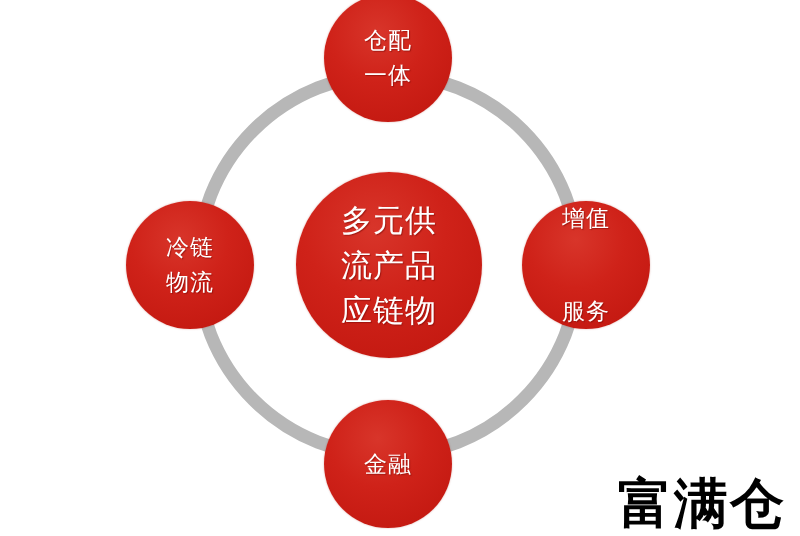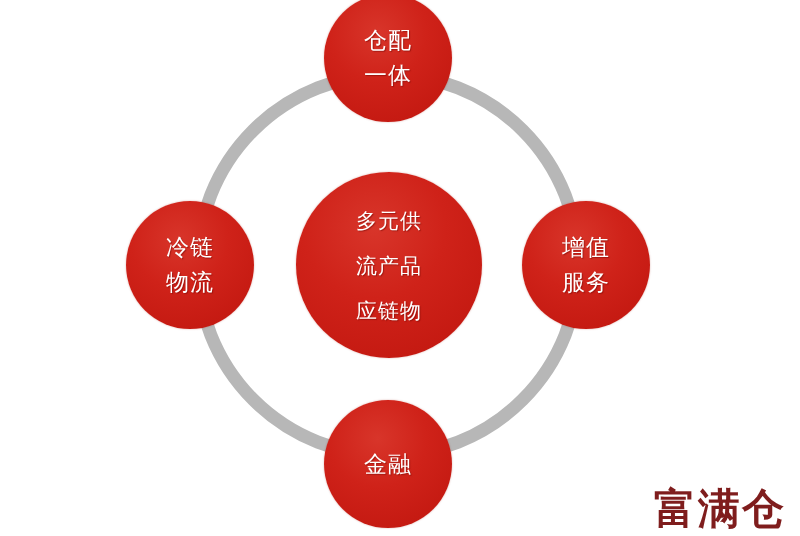--- a/index.html
+++ b/index.html
@@ -60,48 +60,48 @@
   }
 
   
   #node-center {
     left: 296px;
     top: 172px;
     width: 186px;
     height: 186px;
   }
   #node-center .line {
-    font-size: 21px;
+    font-size: 31px;
     line-height: 45px;
   }
 
   
   .satellite {
     width: 128px;
     height: 128px;
   }
   .satellite .line {
     font-size: 23px;
     line-height: 35px;
   }
 
   #node-top    { left: 324px; top: -6px; }
   #node-left   { left: 126px; top: 201px; }
-  #node-right  { left: 522px; top: 201px; }
+  #node-right  { left: 522px; top: 201px; justify-content: space-between; }
   #node-bottom { left: 324px; top: 400px; }
 
   
   #watermark {
     position: absolute;
     right: 14px;
     bottom: 6px;
     font-family: "DejaVu Serif", "Liberation Serif", serif;
-    font-size: 42px;
+    font-size: 54px;
     font-weight: bold;
-    color: #7f1d1d;
+    color: #000000;
     letter-spacing: 2px;
     line-height: 1;
     text-shadow: 1px 1px 0 rgba(255,255,255,0.8);
   }
 </style>
 </head>
 <body>
 
 <div id="diagram-canvas">
 

